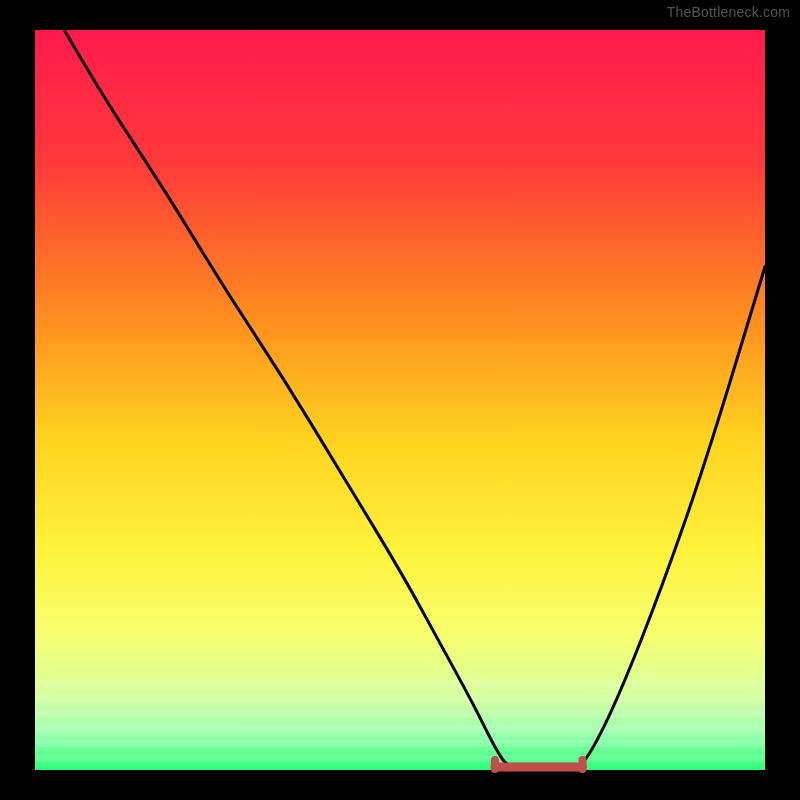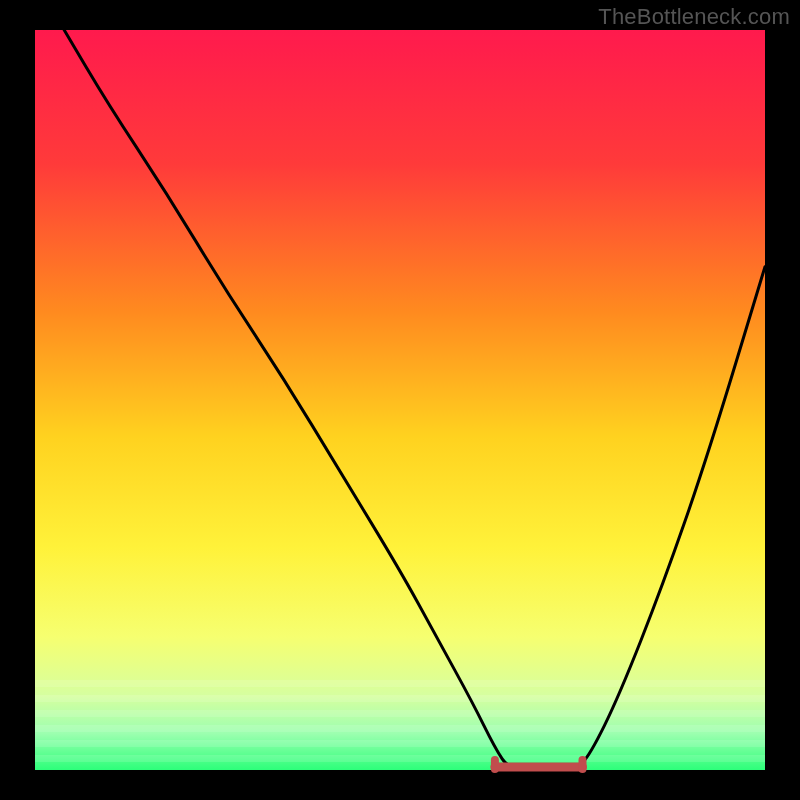--- a/index.html
+++ b/index.html
@@ -14,21 +14,21 @@
   .frame {
     position: relative;
     width: 800px;
     height: 800px;
     background: #000;
   }
   .watermark {
     position: absolute;
     top: 4px;
     right: 10px;
-    font-size: 22px;
+    font-size: 14px;
     font-weight: 500;
     color: #555;
     letter-spacing: 0.2px;
     z-index: 3;
   }
   svg {
     position: absolute;
     top: 0;
     left: 0;
   }

